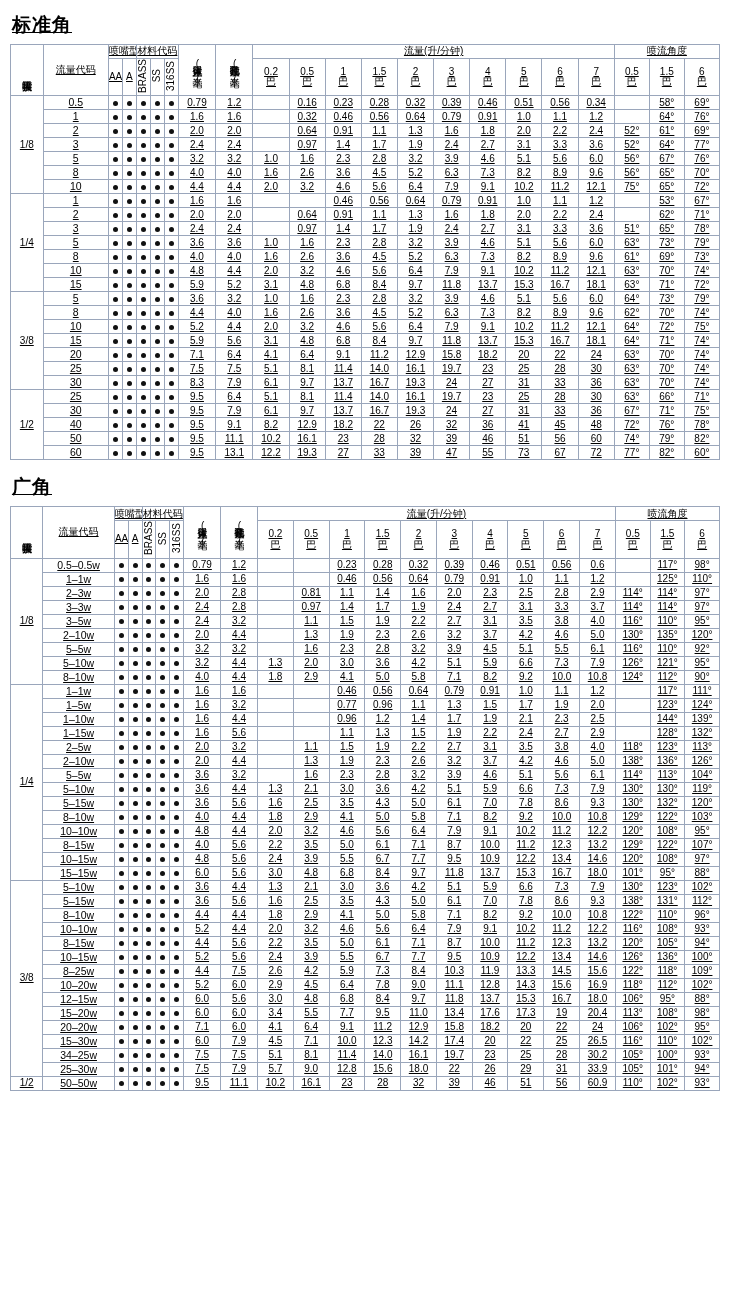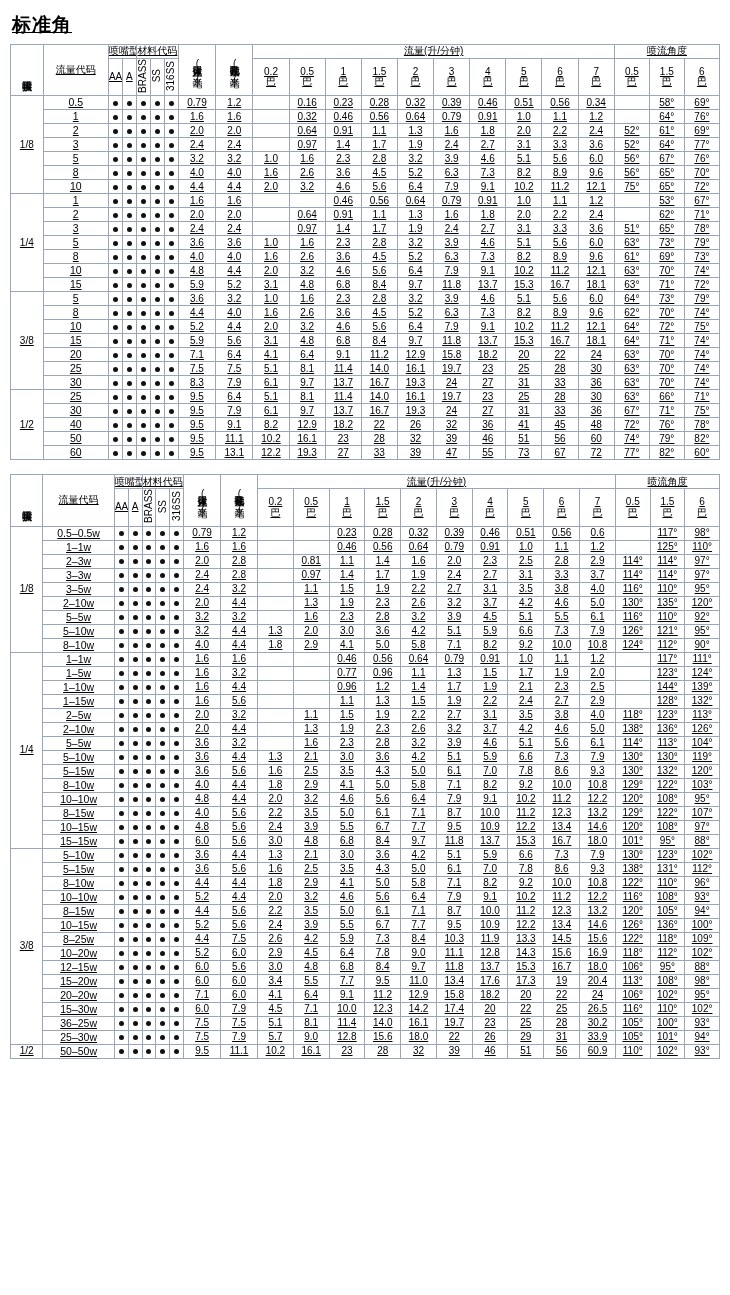--- a/index.html
+++ b/index.html
@@ -813,20 +813,21 @@
             <td>72</td>
             <td class="ang">77°</td>
             <td class="ang">82°</td>
             <td class="ang">60°</td>
           </tr>
         </tbody>
     </table>
   </div>
 
   <div class="tbl-wrap">
+    <h2 class="section-title">广角</h2>
     <table class="spec">
       <colgroup>
         <col class="c-inlet2">
           <col class="c-code2">
         <col class="c-dot">
           <col class="c-dot">
           <col class="c-dot">
           <col class="c-dot">
           <col class="c-dot">
         <col class="c-dia">
@@ -1719,21 +1720,21 @@
             <td>17.4</td>
             <td>20</td>
             <td>22</td>
             <td>25</td>
             <td>26.5</td>
             <td class="ang">116°</td>
             <td class="ang">110°</td>
             <td class="ang">102°</td>
           </tr>
           <tr>
-            <td class="code shade">36–25w</td>
+            <td class="code shade">34–25w</td>
             <td class="dot"><span class="dot-mark"></span></td>
             <td class="dot"><span class="dot-mark"></span></td>
             <td class="dot"><span class="dot-mark"></span></td>
             <td class="dot"><span class="dot-mark"></span></td>
             <td class="dot"><span class="dot-mark"></span></td>
             <td class="shade">7.5</td>
             <td class="shade">7.5</td>
             <td>5.1</td>
             <td>8.1</td>
             <td>11.4</td>

